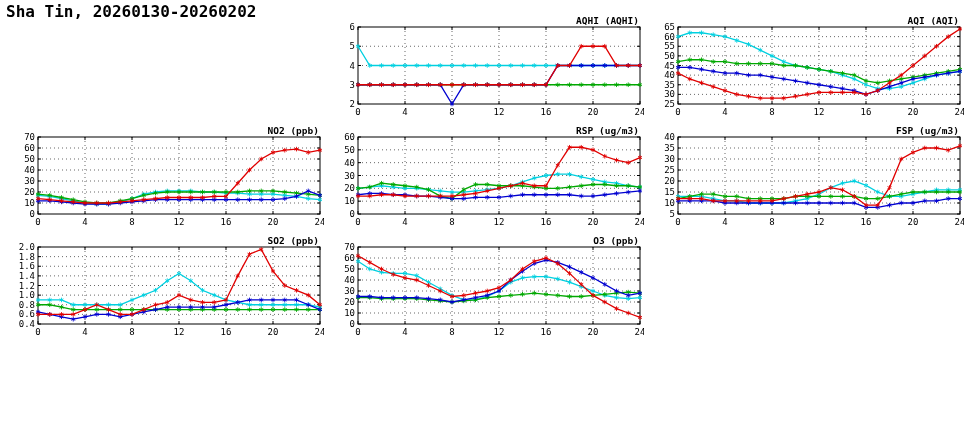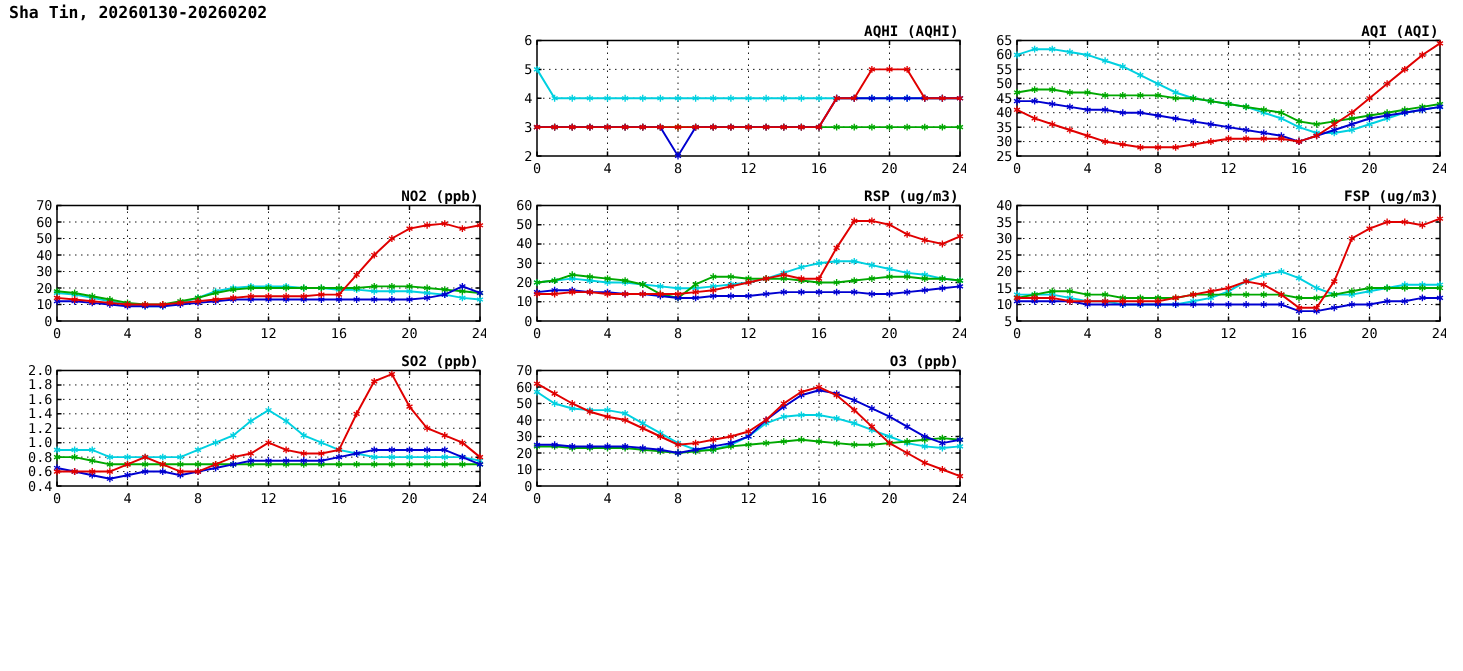--- a/index.html
+++ b/index.html
@@ -12,21 +12,21 @@
     height: 447px;
     font-family: "DejaVu Sans Mono", monospace;
     position: relative;
     overflow: hidden;
   }
   #title {
     position: absolute;
     left: 6px;
     top: 2px;
     font-family: "DejaVu Sans Mono", monospace;
-    font-size: 11px;
+    font-size: 16px;
     font-weight: bold;
     color: #000;
     white-space: nowrap;
     text-align: center;
   }
   .panel {
     position: absolute;
   }
   .panel svg {
     display: block;

